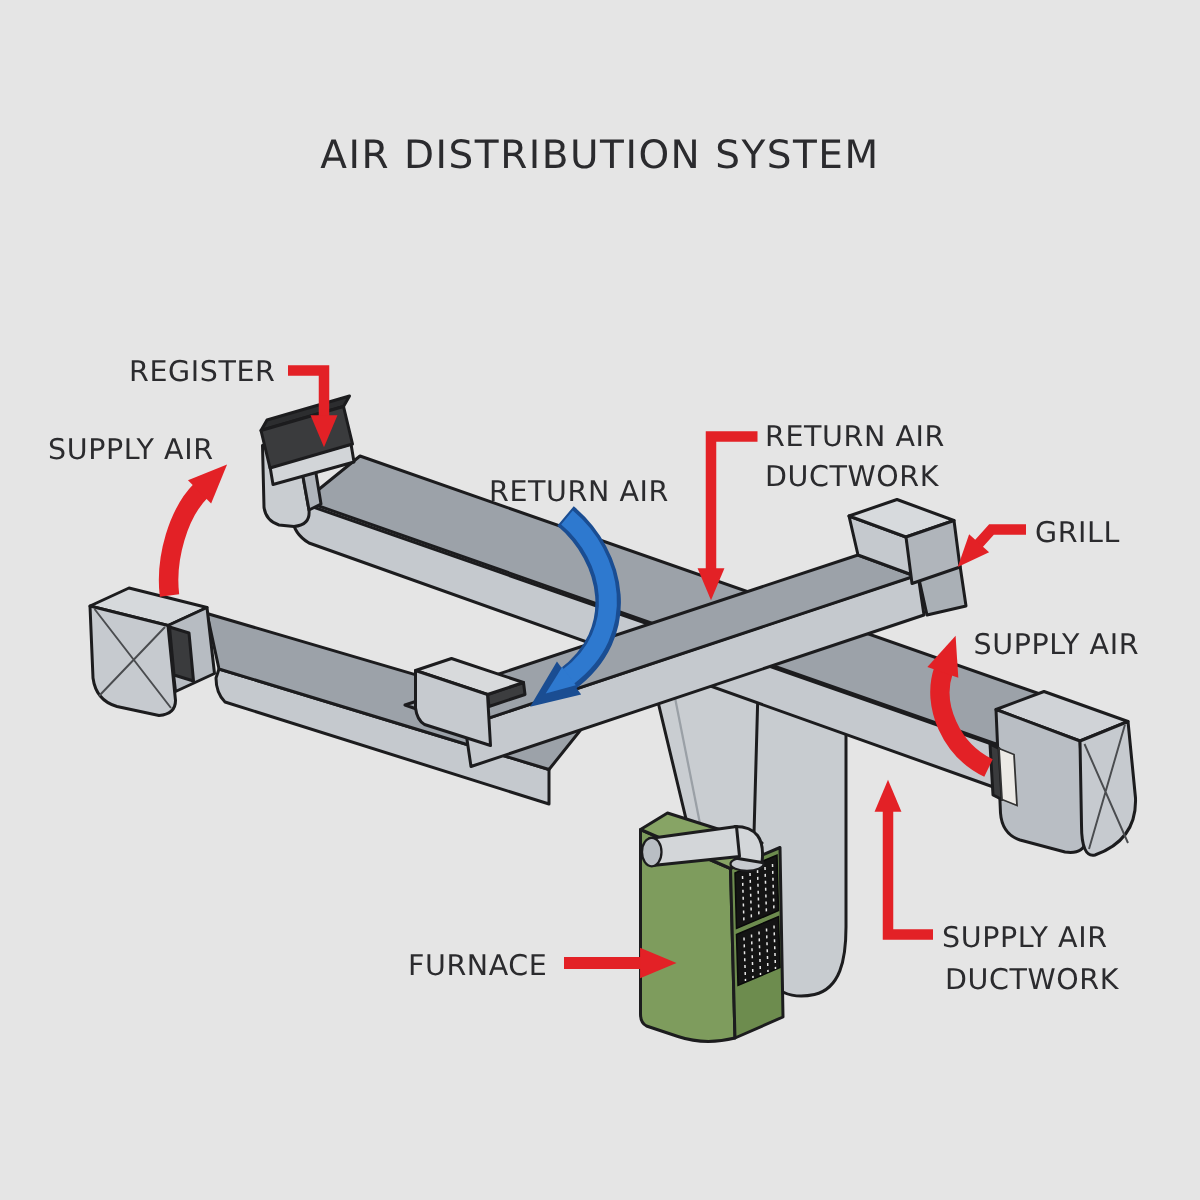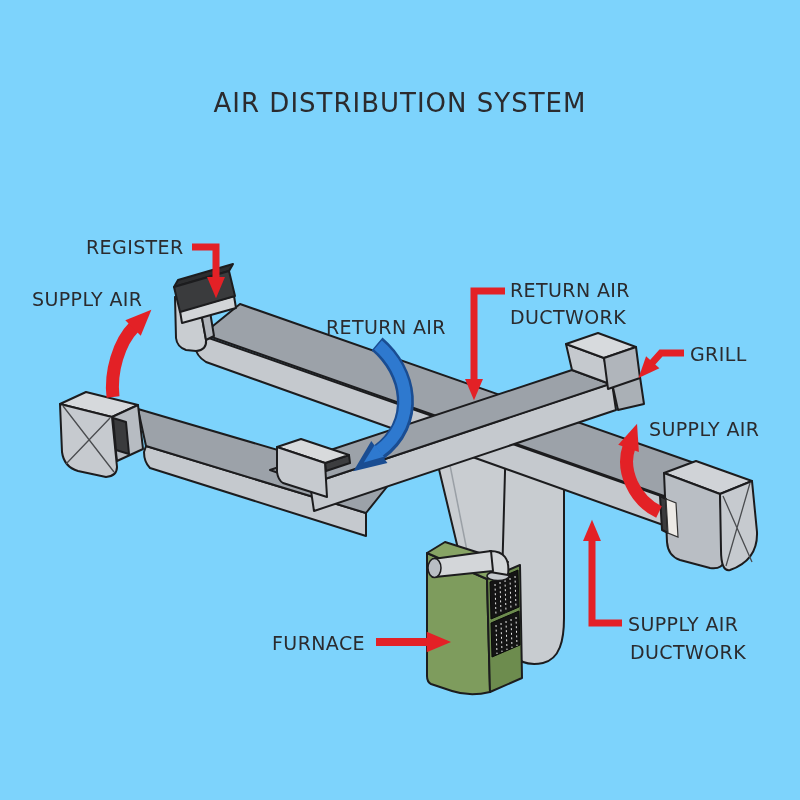--- a/index.html
+++ b/index.html
@@ -1,16 +1,16 @@
 <!DOCTYPE html>
 <html><head>
 <meta charset="utf-8">
 <style>
   html,body{margin:0;padding:0;background:#ffffff;}
-  .canvas{position:relative;width:800px;height:800px;background:#7dd3fc;overflow:hidden;
+  .canvas{position:relative;width:800px;height:800px;background:#e5e5e5;overflow:hidden;
           font-family:"DejaVu Sans","Liberation Sans",sans-serif;}
   svg{position:absolute;left:0;top:0;}
   svg text{fill:#2b2b2e;font-family:"DejaVu Sans","Liberation Sans",sans-serif;}
   .lbl{font-size:19px;letter-spacing:.4px;}
   .ttl{font-size:26px;letter-spacing:1px;}
   .duct{stroke:#1c1c1e;stroke-width:2;stroke-linejoin:round;}
   .thin{stroke:#4a4c4f;stroke-width:1.3;fill:none;}
 </style>
 </head>
 <body>

